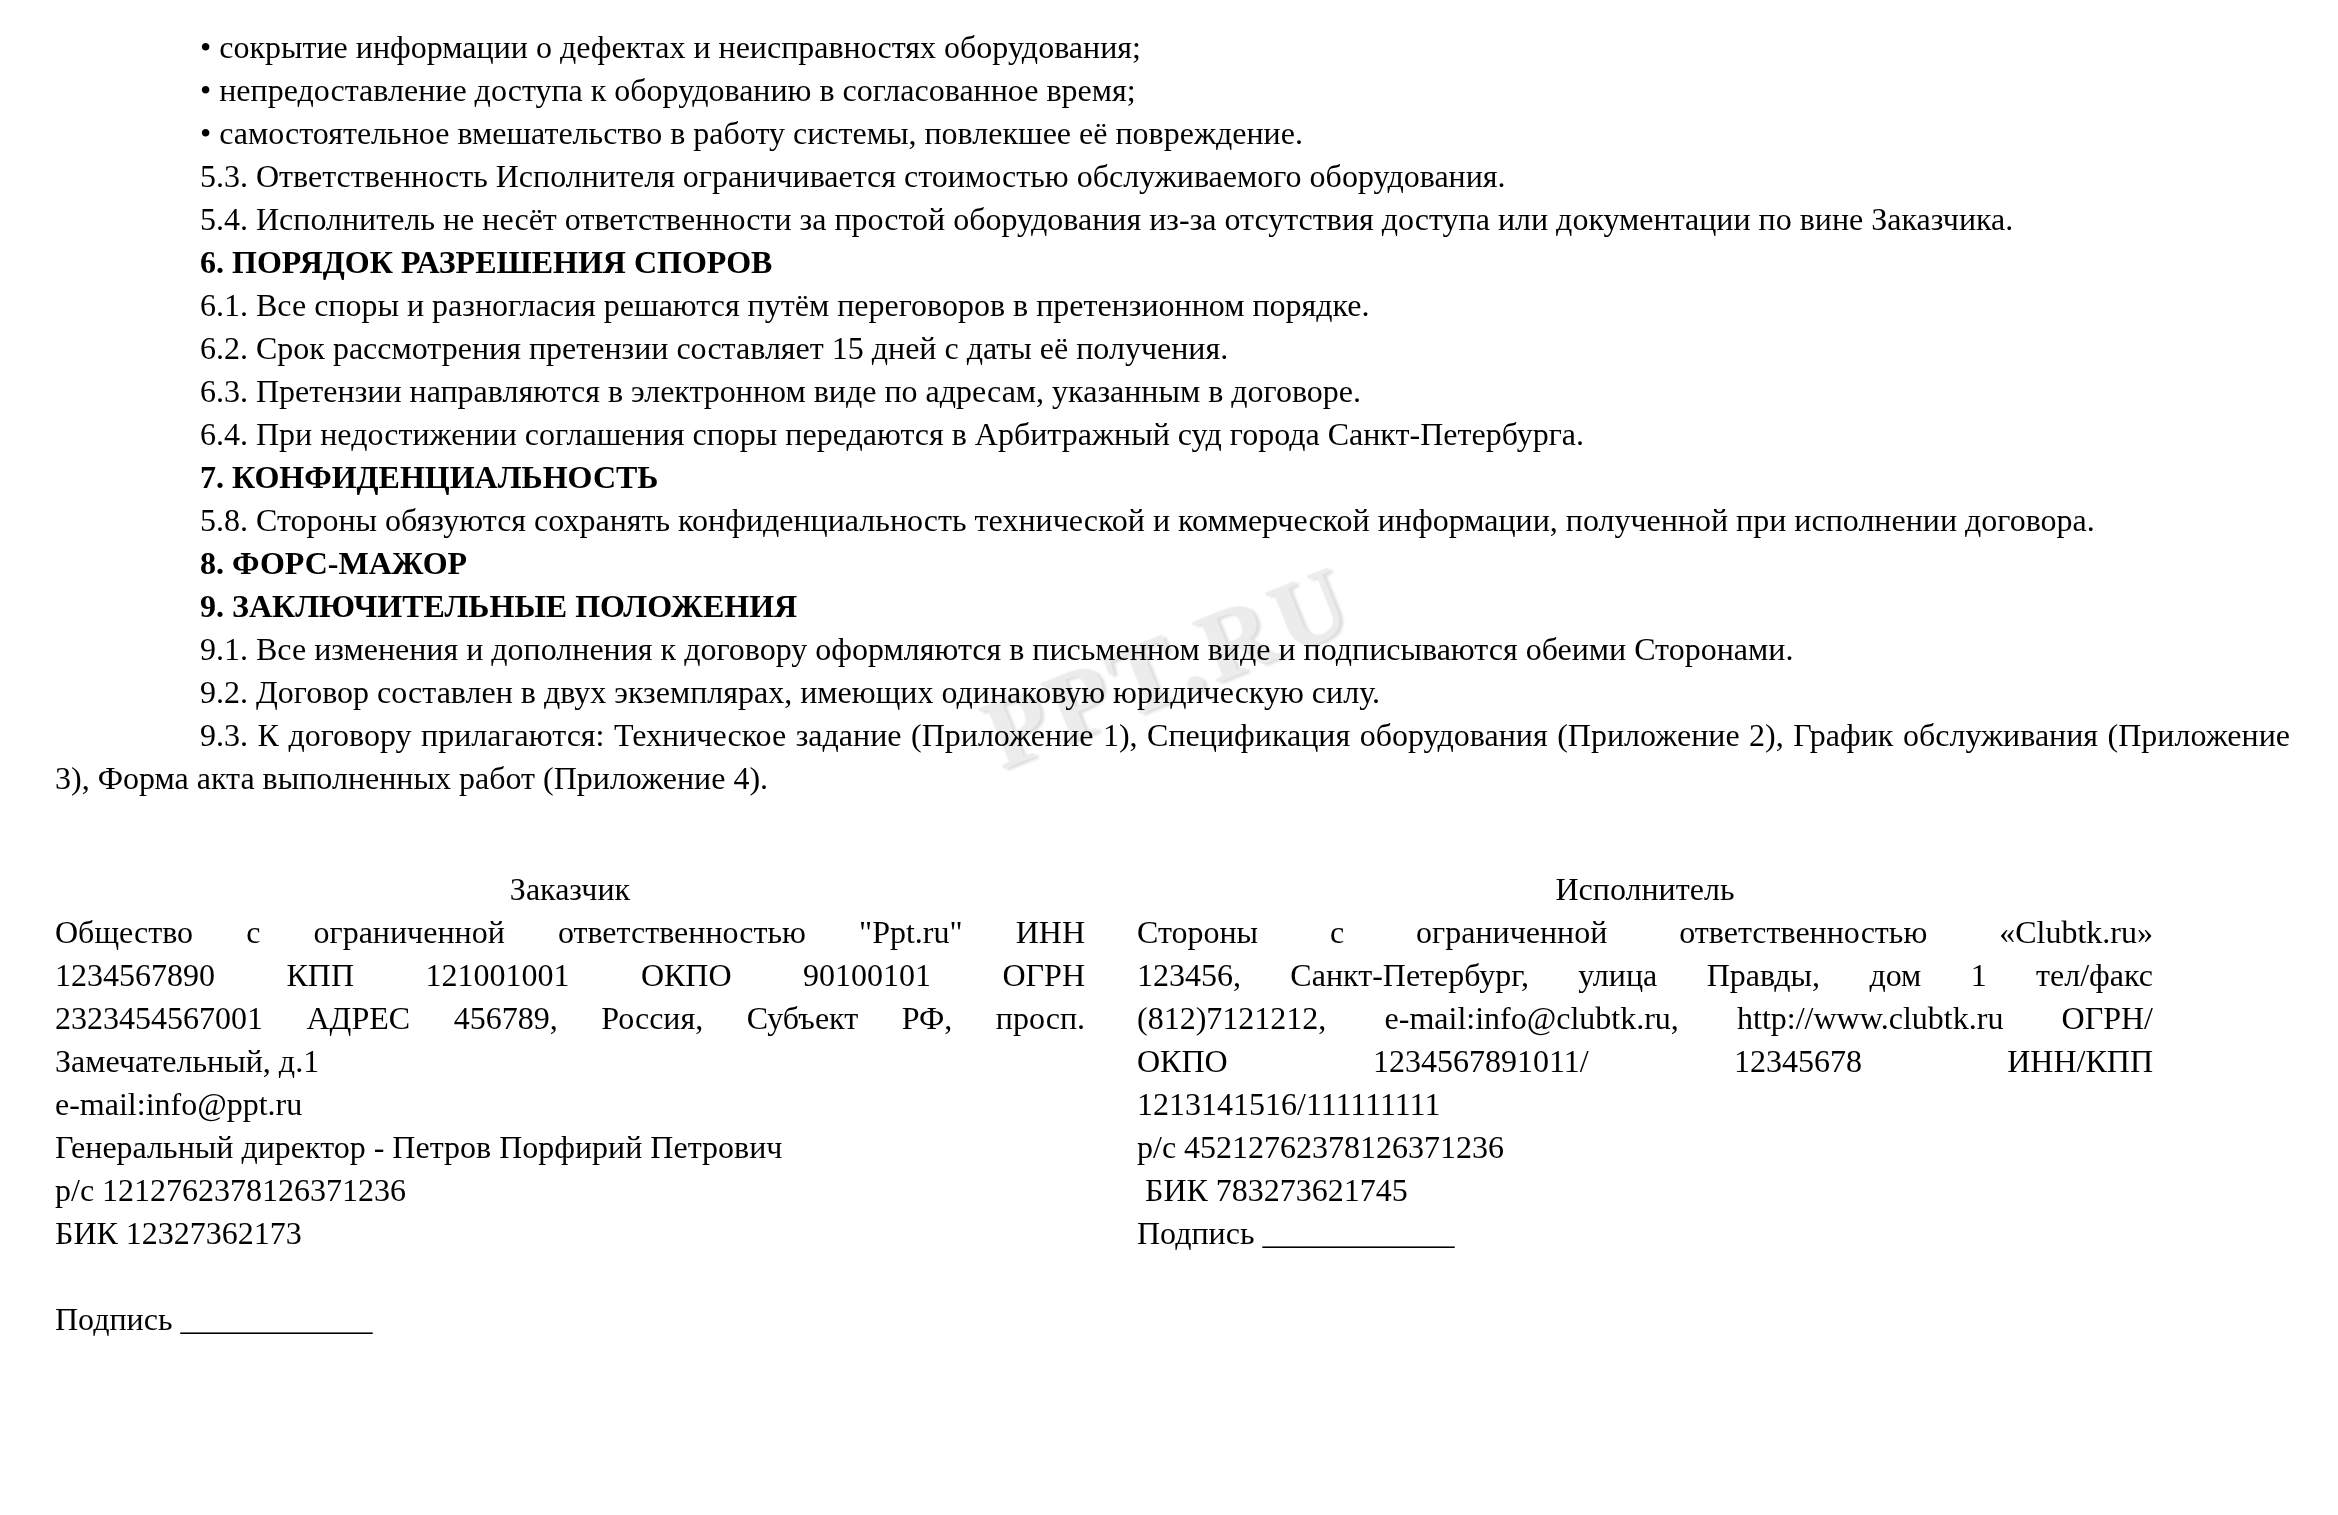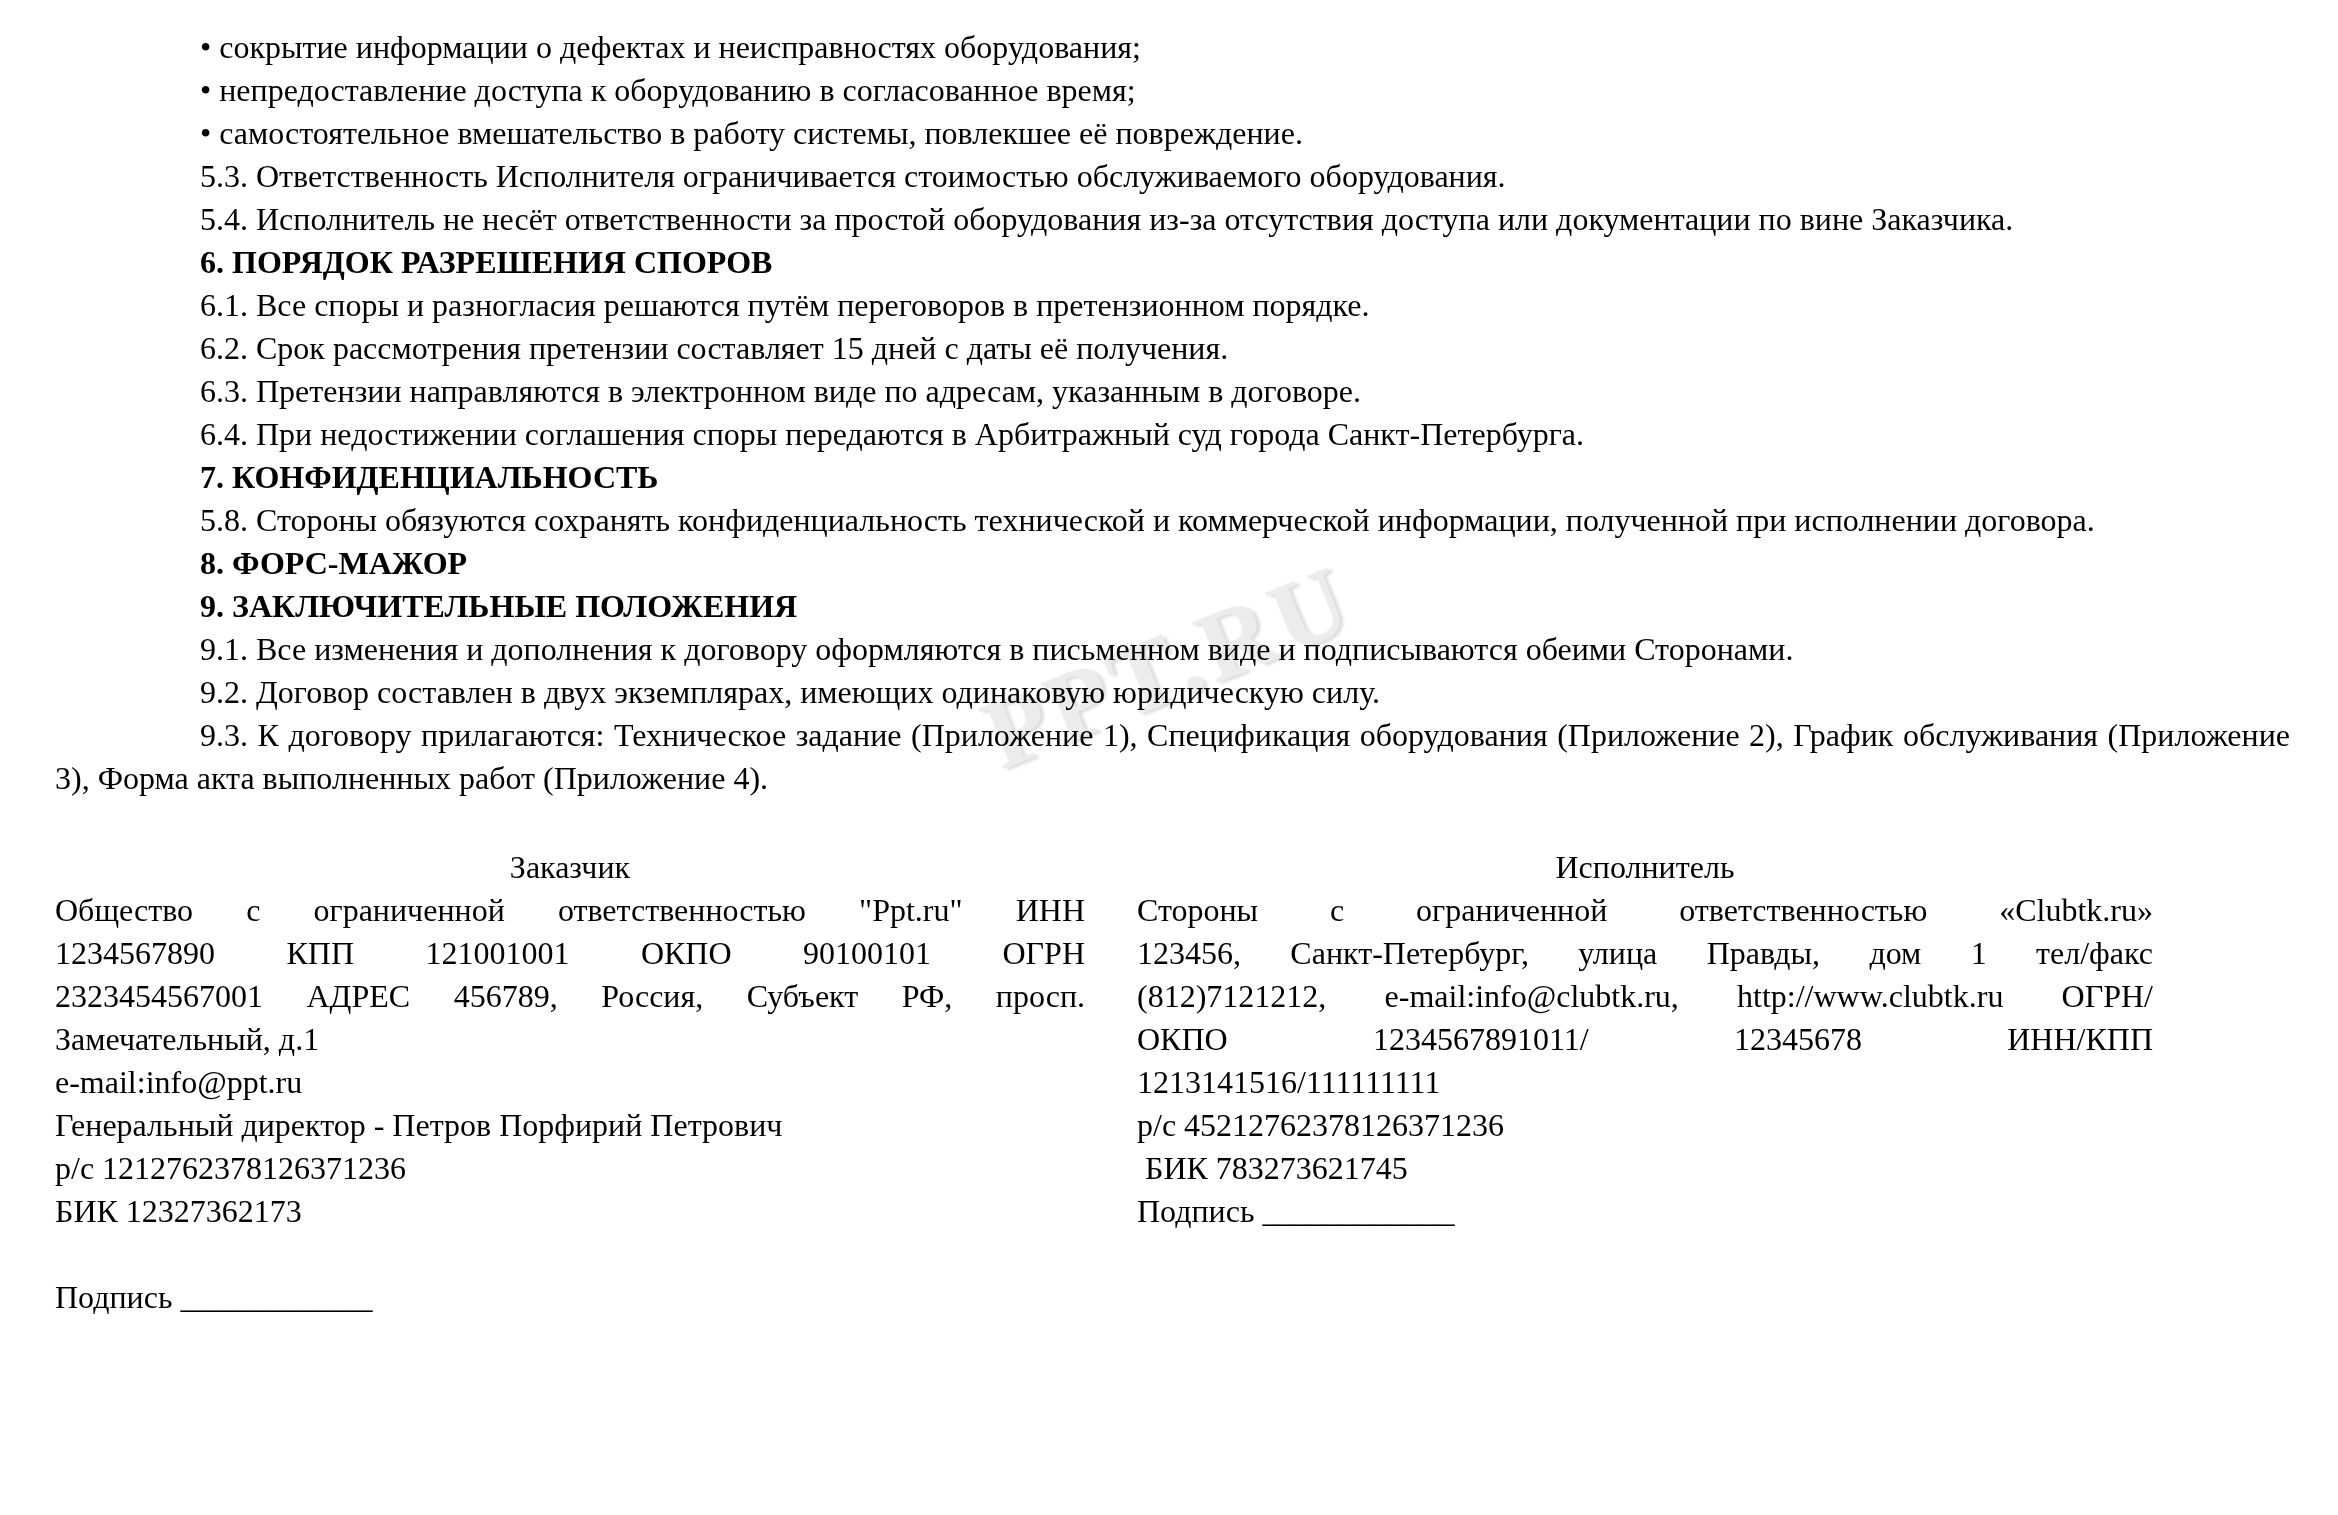--- a/index.html
+++ b/index.html
@@ -49,21 +49,21 @@
     white-space: pre-wrap;
   }
   .doc-para.heading {
     font-weight: bold;
     text-align: left;
   }
   .columns {
     position: relative;
     z-index: 1;
     display: flex;
-    margin-top: 46px;
+    margin-top: 68px;
   }
   .col {
     box-sizing: border-box;
   }
   .col.customer   { width: 1030px; margin-right: 52px; }
   .col.contractor { width: 1016px; }
   .col-title {
     text-align: center;
     min-height: 43px;
   }

